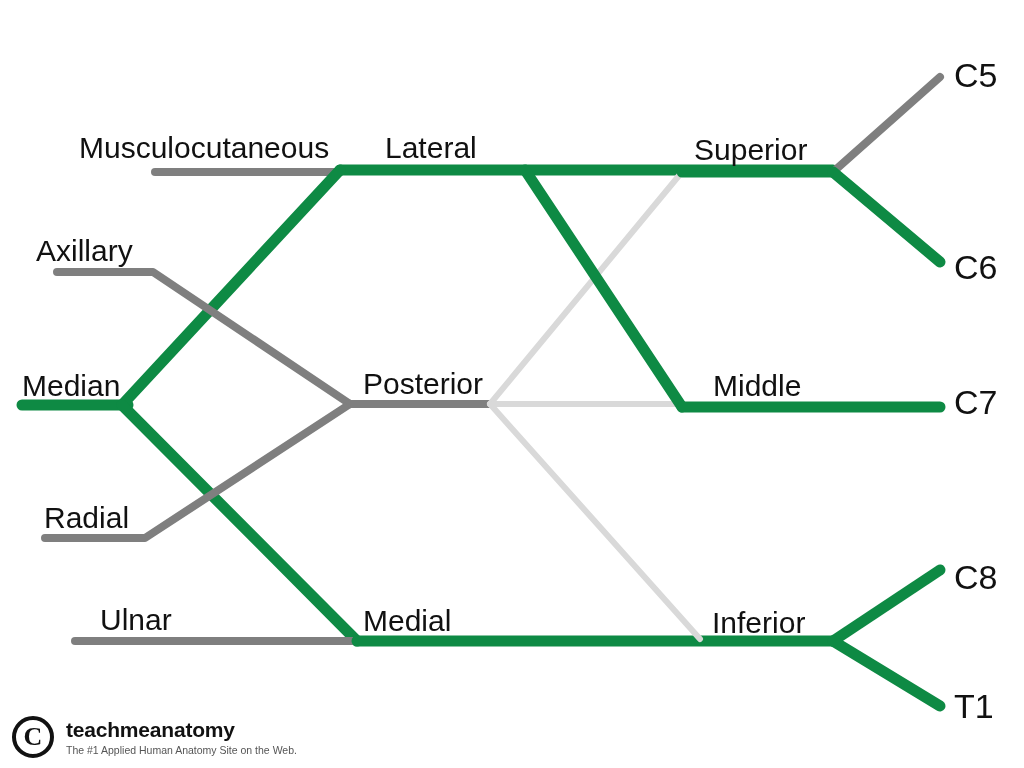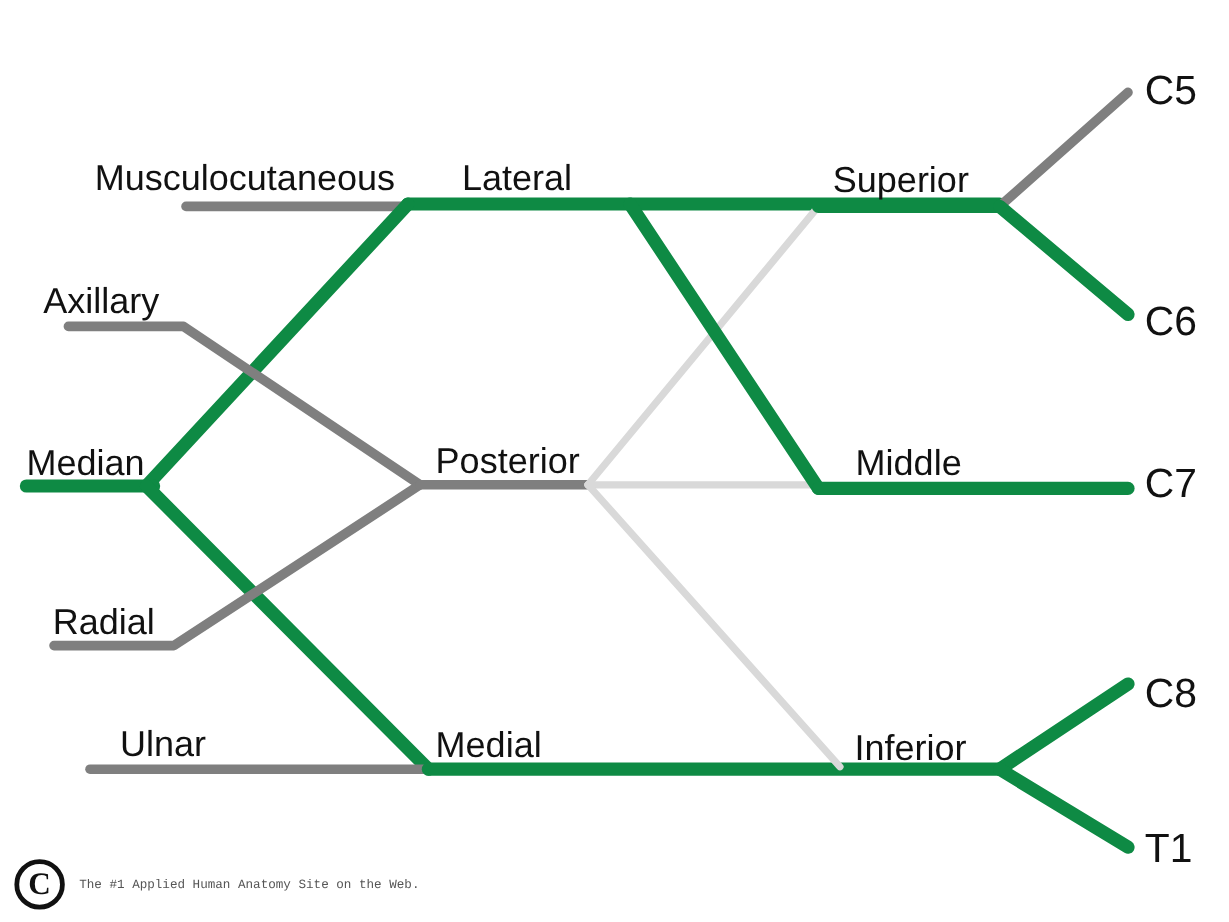--- a/index.html
+++ b/index.html
@@ -67,21 +67,21 @@
     line-height: 1.15;
   }
   #brand-name {
     font-family: "Liberation Sans", sans-serif;
     font-size: 21px;
     font-weight: bold;
     color: #111111;
     letter-spacing: -0.2px;
   }
   #brand-tagline {
-    font-family: Liberation Mono, monospace;
+    font-family: Liberation Sans, sans-serif;
     font-size: 10.5px;
     color: #555555;
     margin-top: 2px;
     text-align: center;
   }
 </style>
 </head>
 <body>
 
 <div id="diagram-root">
@@ -125,17 +125,18 @@
         <text x="954" y="279" class="root-label" text-anchor="start">C6</text>
         <text x="954" y="414" class="root-label" text-anchor="start">C7</text>
         <text x="954" y="589" class="root-label" text-anchor="start">C8</text>
         <text x="954" y="718" class="root-label" text-anchor="start">T1</text>
       </g>
   </svg>
 
   <div id="brand-footer">
     <div id="brand-copyright-icon">C</div>
     <div id="brand-text-block">
+      <div id="brand-name">teachmeanatomy</div>
       <div id="brand-tagline">The #1 Applied Human Anatomy Site on the Web.</div>
     </div>
   </div>
 
 </div>
 
 </body></html>

